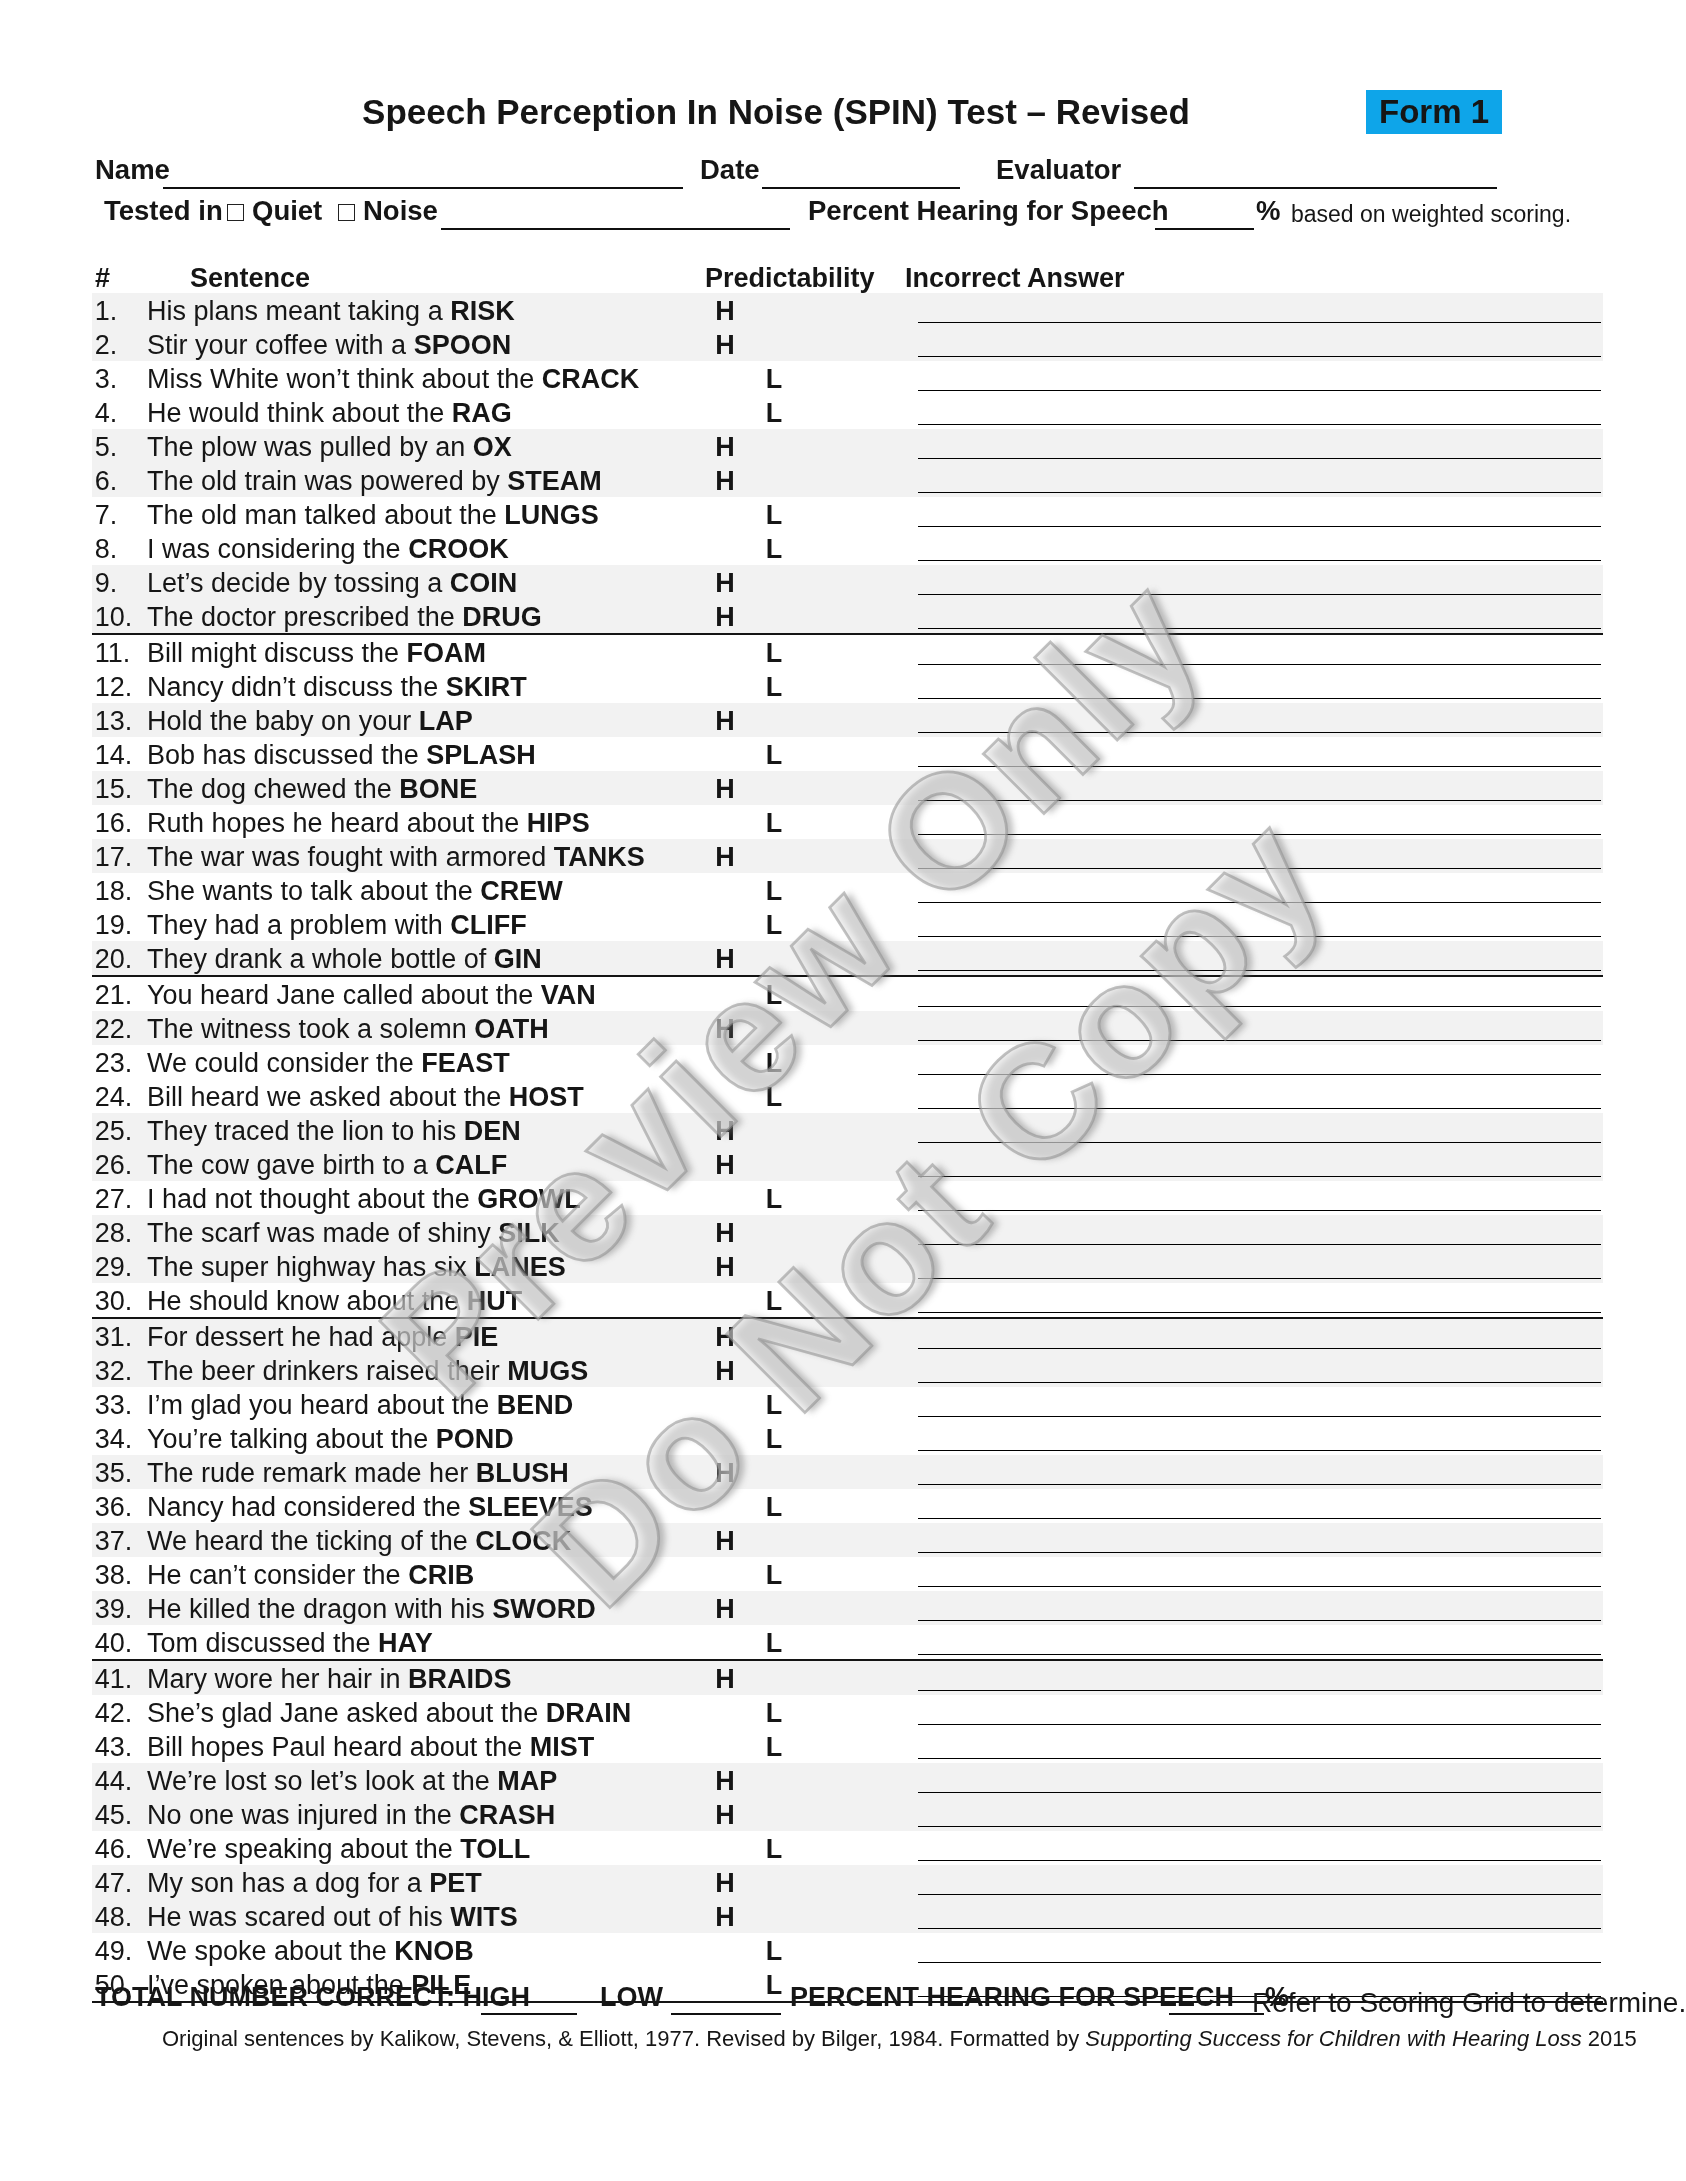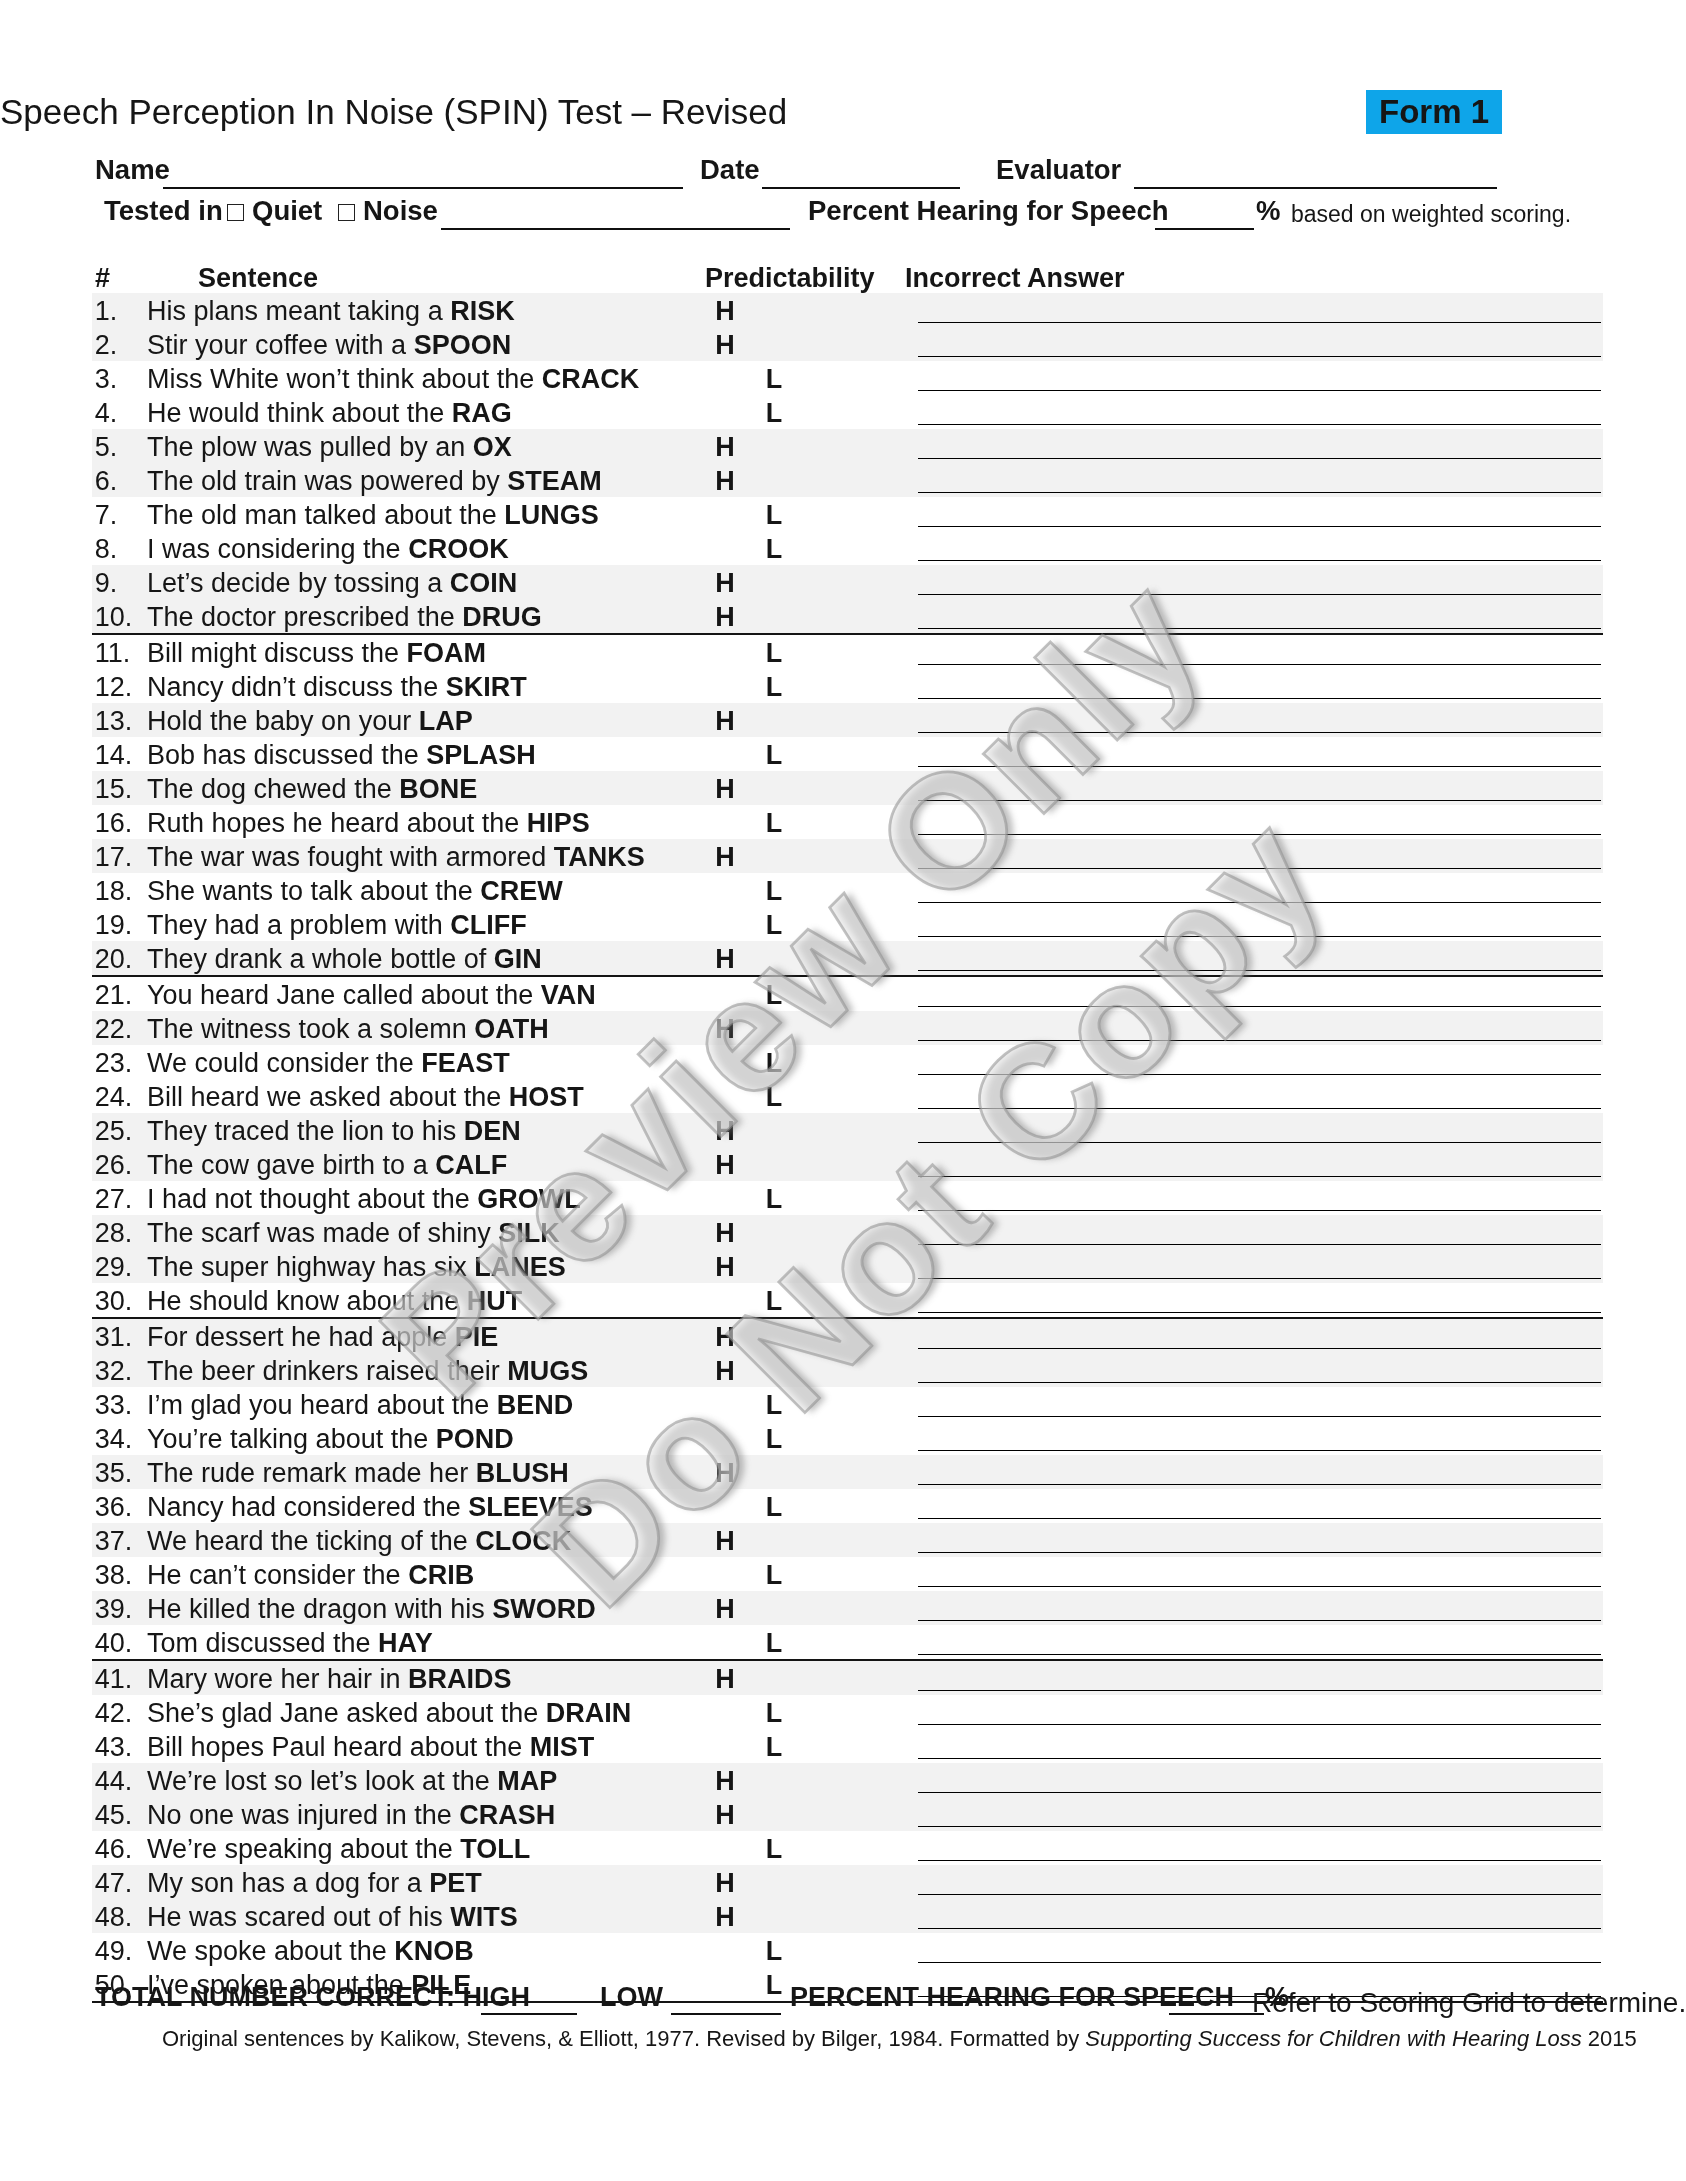--- a/index.html
+++ b/index.html
@@ -3,21 +3,21 @@
 <meta charset="utf-8">
 <style>
   html,body { margin:0; padding:0; background:#ffffff; }
   #page {
     position:relative; width:1686px; height:2182px; overflow:hidden;
     background:#ffffff; color:#161616;
     font-family:"Liberation Sans", sans-serif;
   }
   .abs { position:absolute; white-space:nowrap; }
   
-  #title { left:0; top:92px; width:1552px; text-align:left; font-size:35px; font-weight:normal; }
+  #title { left:0; top:92px; width:1552px; text-align:center; font-size:35px; font-weight:bold; }
   #form-box { left:1366px; top:90px; background:#0ea5e9; padding:2.8px 13px; font-size:33px; font-weight:bold; }
   .lbl30 { font-size:27.5px; font-weight:bold; }
   .rule { position:absolute; border-bottom:2.8px solid #101010; height:0; }
   .note { font-size:23px; }
   #instructions { left:95px; top:235px; font-size:26px; }
   .colhead { font-size:27px; font-weight:bold; }
   .checkbox { position:absolute; width:14.7px; height:14.7px; border:1.8px solid #222; background:#fff; }
   
   #rows { position:absolute; left:92px; top:293px; width:1511px; }
   .trow { position:relative; height:34px; }
@@ -67,21 +67,21 @@
   <div class="checkbox" style="left:338px; top:204px;"></div>
   <div class="abs lbl30" style="left:363px; top:195px;">Noise</div>
   <div class="rule" style="left:441px; top:228px; width:349px;"></div>
   <div class="abs lbl30" style="left:808px; top:195px;">Percent Hearing for Speech</div>
   <div class="rule" style="left:1155px; top:228px; width:99px;"></div>
   <div class="abs lbl30" style="left:1256px; top:195px;">%</div>
   <div class="abs note" style="left:1291px; top:201px;">based on weighted scoring.</div>
 
 
   <div class="abs colhead" style="left:95px; top:263px;">#</div>
-  <div class="abs colhead" style="left:198px; top:263px;">Sentence</div>
+  <div class="abs colhead" style="left:190px; top:263px;">Sentence</div>
   <div class="abs colhead" style="left:705px; top:263px;">Predictability</div>
   <div class="abs colhead" style="left:905px; top:263px;">Incorrect Answer</div>
 
   <div id="rows">
       <div class="trow hl">
         <span class="num">1.</span>
         <span class="sent">His plans meant taking a <b>RISK</b></span>
         <span class="pred H">H</span>
         <span class="ansline"></span>
       </div>

